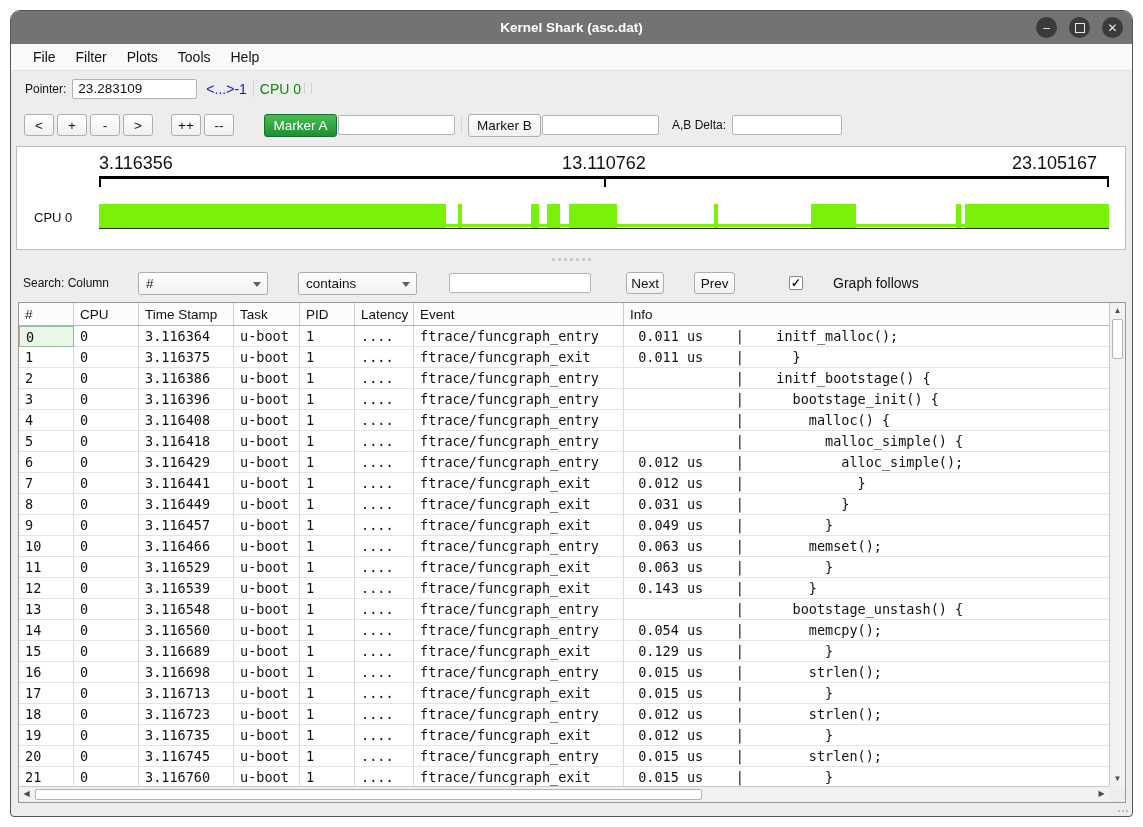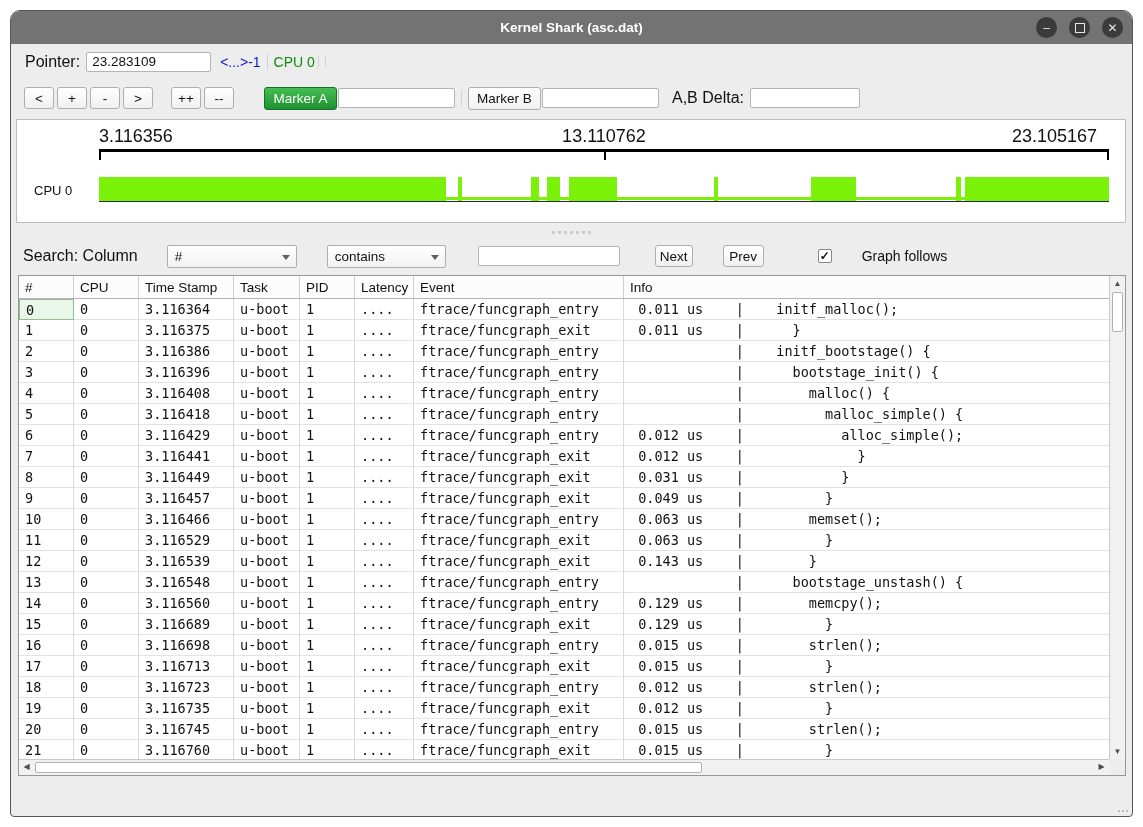--- a/index.html
+++ b/index.html
@@ -15,21 +15,21 @@
   .wbtn{width:21px;height:21px;border-radius:50%;background:#3b3b3b;color:#e8e8e8;
         display:flex;align-items:center;justify-content:center;font-size:12px;line-height:1;}
   .wbtn .sq{width:8px;height:8px;border:1.5px solid #e8e8e8;display:block;}
 
   
   .menubar{height:27px;background:#f9f9f9;border-bottom:1px solid #e2e2e2;display:flex;align-items:center;padding-left:12px;box-sizing:border-box;}
   .menu-item{padding:0 10px;font-size:14px;color:#111;}
 
   
   .pointer-row{height:35px;display:flex;align-items:center;padding-left:14px;}
-  .lbl{font-size:16px;color:#111;white-space:pre;}
+  .lbl{font-size:12px;color:#111;white-space:pre;}
   .tinput{height:20px;background:#fff;border:1px solid #b4b4b4;border-radius:2px;font-size:13.5px;
           padding:0 5px;font-family:"Liberation Sans",sans-serif;color:#111;box-sizing:border-box;outline:none;}
   .pointer-input{width:125px;margin-left:6px;}
   .blue{color:#1414cc;font-size:14px;margin-left:9px;}
   .green-lbl{color:#0c8a0c;font-size:14px;}
   .vsep{width:1px;height:16px;background:#d2d2d2;margin:0 6px;}
   .vsep.short{height:11px;margin:0 3px;}
 
   .marker-row{height:38px;display:flex;align-items:center;padding-left:13px;}
   .qbtn{height:22px;background:linear-gradient(#ffffff,#f0f0f0);border:1px solid #aeaeae;border-radius:3px;
@@ -123,20 +123,27 @@
     <div class="title">Kernel Shark (asc.dat)</div>
     <div class="win-controls">
       <div class="wbtn">–</div>
       <div class="wbtn">
           <span class="sq"></span>
         </div>
       <div class="wbtn">✕</div>
     </div>
   </div>
 
+  <div class="menubar">
+      <div class="menu-item">File</div>
+      <div class="menu-item">Filter</div>
+      <div class="menu-item">Plots</div>
+      <div class="menu-item">Tools</div>
+      <div class="menu-item">Help</div>
+    </div>
 
   <div class="pointer-row">
     <span class="lbl">Pointer:</span>
     <input class="tinput pointer-input" readonly="" value="23.283109" style="">
     <span class="blue">&lt;...&gt;-1</span>
     <span class="vsep"></span>
     <span class="green-lbl">CPU 0</span>
     <span class="vsep short"></span>
     <span class="vsep short"></span>
   </div>
@@ -367,21 +374,21 @@
             <div class="tcell col-7">             |      bootstage_unstash() {</div>
           </div>
           <div class="trow">
             <div class="tcell col-0">14</div>
             <div class="tcell col-1">0</div>
             <div class="tcell col-2">3.116560</div>
             <div class="tcell col-3">u-boot</div>
             <div class="tcell col-4">1</div>
             <div class="tcell col-5">....</div>
             <div class="tcell col-6">ftrace/funcgraph_entry</div>
-            <div class="tcell col-7"> 0.129 us    |        memcpy();</div>
+            <div class="tcell col-7"> 0.054 us    |        memcpy();</div>
           </div>
           <div class="trow">
             <div class="tcell col-0">15</div>
             <div class="tcell col-1">0</div>
             <div class="tcell col-2">3.116689</div>
             <div class="tcell col-3">u-boot</div>
             <div class="tcell col-4">1</div>
             <div class="tcell col-5">....</div>
             <div class="tcell col-6">ftrace/funcgraph_exit</div>
             <div class="tcell col-7"> 0.129 us    |          }</div>

